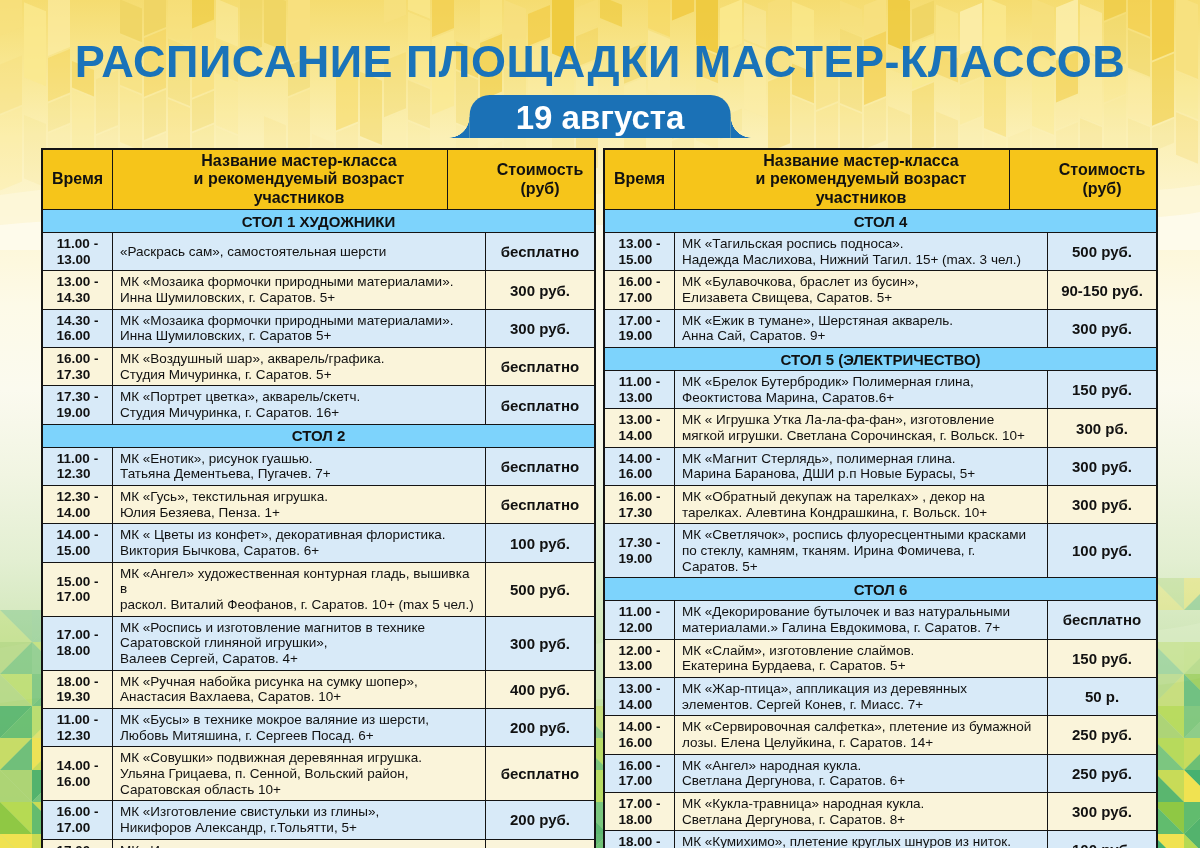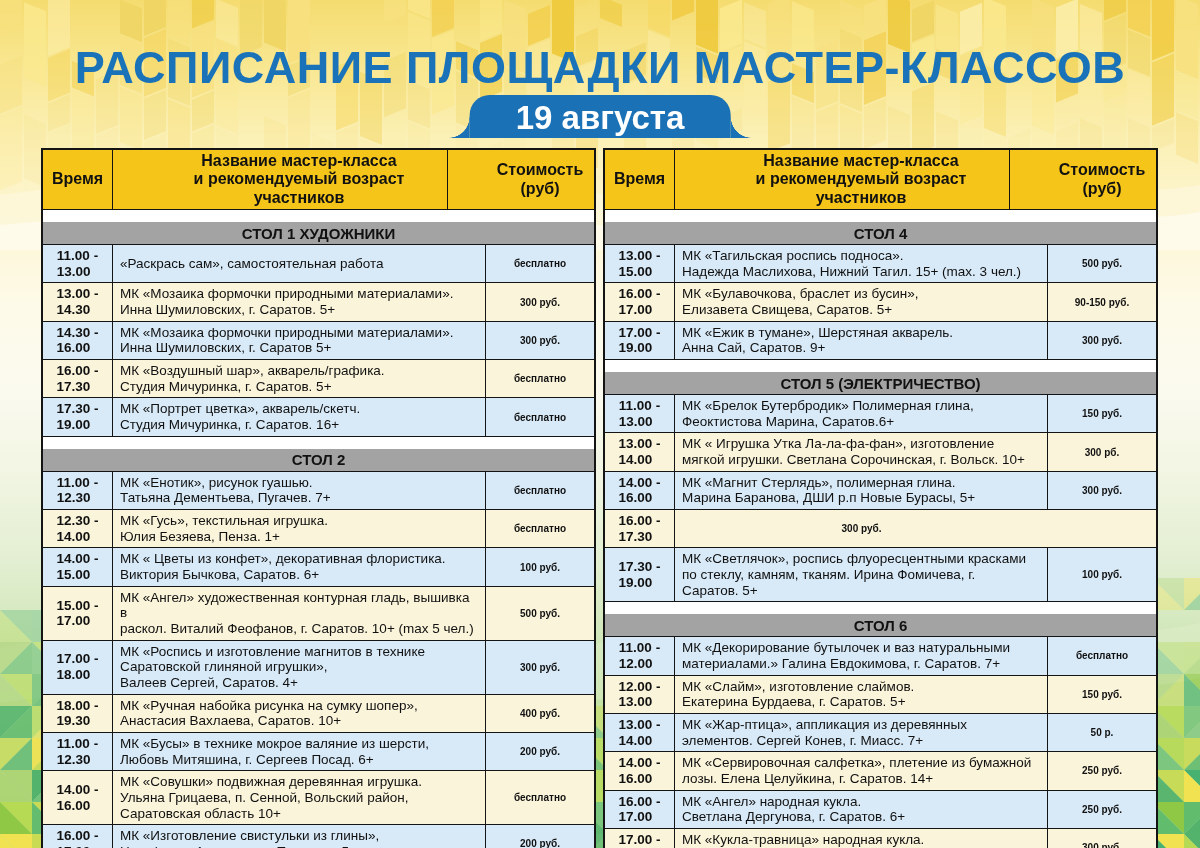--- a/index.html
+++ b/index.html
@@ -4,43 +4,43 @@
 <style>
   html,body{margin:0;padding:0;}
   body{width:1200px;height:848px;overflow:hidden;font-family:"Liberation Sans", sans-serif;}
   .poster{position:relative;width:1200px;height:848px;overflow:hidden;
     background:linear-gradient(180deg,
       #f5dc70 0%,#f8e68e 7%,#fbf0b5 16%,#fdf6d4 26%,#fdfae8 36%,#fbfaef 46%,
       #f1f5e2 56%,#e3efd2 66%,#cfe6b7 76%,#b4da93 86%,#9ccf74 94%,#8fc963 100%);}
   .bg-svg{position:absolute;left:0;display:block;z-index:0;}
   #bg-top{top:0;}
   #bg-bottom{bottom:0;}
-  .title{position:absolute;top:24px;left:0;right:0;margin:18px;z-index:2;text-align:center;
+  .title{position:absolute;top:24px;left:0;right:0;margin:12px;z-index:2;text-align:center;
     font-size:45px;font-weight:bold;letter-spacing:0.5px;color:#1a73b9;}
   .date-tab{position:absolute;top:95px;left:50%;transform:translateX(-50%);z-index:2;
     background:#1b71b6;color:#ffffff;font-size:33px;font-weight:bold;line-height:46px;height:43px;
     padding:0 46px;border-radius:20px 20px 0 0;white-space:nowrap;}
   .date-tab::before{content:"";position:absolute;left:-21px;bottom:0;width:21px;height:21px;
     background:radial-gradient(circle at 0 0, rgba(27,113,182,0) 20.5px, #1b71b6 21px);}
   .date-tab::after{content:"";position:absolute;right:-21px;bottom:0;width:21px;height:21px;
     background:radial-gradient(circle at 100% 0, rgba(27,113,182,0) 20.5px, #1b71b6 21px);}
   .tables{position:absolute;top:148px;left:41px;width:1117px;z-index:2;display:flex;gap:7px;align-items:flex-start;}
   .table{flex:1;border:2px solid #141414;background:#ffffff;}
   .trow{display:grid;grid-template-columns:70px 1fr 108px;border-bottom:1.5px solid #141414;}
   .trow:last-child{border-bottom:none;}
-  .trow.section{grid-template-columns:1fr;background:#a3a3a3;margin-top:12px;}
+  .trow.section{grid-template-columns:1fr;background:#7dd3fc;}
   .cell{border-right:1.5px solid #141414;display:flex;align-items:center;justify-content:center;
     white-space:pre-line;color:#111111;}
   .cell:last-child{border-right:none;}
   .thead{background:#f6c51a;min-height:44px;gap:38px;}
   .thead .cell{font-weight:bold;text-align:center;font-size:16px;line-height:1.15;padding:2px 4px;}
   .c-section{font-weight:bold;font-size:15px;padding:2.5px 4px;text-align:center;justify-content:center;}
   .c-time{font-weight:bold;font-size:13.5px;line-height:1.16;padding:3px 2px;}
   .c-name{font-size:13.5px;line-height:1.16;padding:3px 7px;justify-content:flex-start;text-align:left;}
-  .c-price{font-weight:bold;font-size:10px;text-align:center;padding:3px 3px;}
+  .c-price{font-weight:bold;font-size:15px;text-align:center;padding:3px 3px;}
   .r-blue{background:#d8eaf8;}
   .r-cream{background:#faf4da;}
 </style>
 </head>
 <body>
 
 <div class="poster">
   <svg id="bg-top" class="bg-svg" width="1200" height="250" viewBox="0 0 1200 250">
       <polygon points="-24,4.649899587035179 -2,13.64989958703518 -2,63.178918704390526 -24,54.178918704390526" fill="#f6d75e" opacity="0.56"></polygon>
       <polygon points="-24,56.178918704390526 -2,65.17891870439053 -2,121.51055394113064 -24,112.51055394113064" fill="#eec93c" opacity="0.59"></polygon>
@@ -720,21 +720,21 @@
 и рекомендуемый возраст участников</div>
           <div class="cell h-price">Стоимость
 (руб)</div>
         </div>
         <div class="trow section">
           <div class="cell c-section">СТОЛ 1 ХУДОЖНИКИ</div>
         </div>
         <div class="trow r-blue">
           <div class="cell c-time">11.00 -
 13.00</div>
-          <div class="cell c-name">«Раскрась сам», самостоятельная работа</div>
+          <div class="cell c-name">«Раскрась сам», самостоятельная шерсти</div>
           <div class="cell c-price">бесплатно</div>
         </div>
         <div class="trow r-cream">
           <div class="cell c-time">13.00 -
 14.30</div>
           <div class="cell c-name">МК «Мозаика формочки природными материалами».
 Инна Шумиловских, г. Саратов. 5+</div>
           <div class="cell c-price">300 руб.</div>
         </div>
         <div class="trow r-blue">
@@ -886,20 +886,22 @@
         <div class="trow r-blue">
           <div class="cell c-time">14.00 -
 16.00</div>
           <div class="cell c-name">МК «Магнит Стерлядь», полимерная глина.
 Марина Баранова, ДШИ р.п Новые Бурасы, 5+</div>
           <div class="cell c-price">300 руб.</div>
         </div>
         <div class="trow r-cream">
           <div class="cell c-time">16.00 -
 17.30</div>
+          <div class="cell c-name">МК «Обратный декупаж на тарелках» , декор на
+тарелках. Алевтина Кондрашкина, г. Вольск. 10+</div>
           <div class="cell c-price">300 руб.</div>
         </div>
         <div class="trow r-blue">
           <div class="cell c-time">17.30 -
 19.00</div>
           <div class="cell c-name">МК «Светлячок»,  роспись флуоресцентными красками
 по стеклу, камням, тканям. Ирина Фомичева, г.
 Саратов. 5+</div>
           <div class="cell c-price">100 руб.</div>
         </div>

